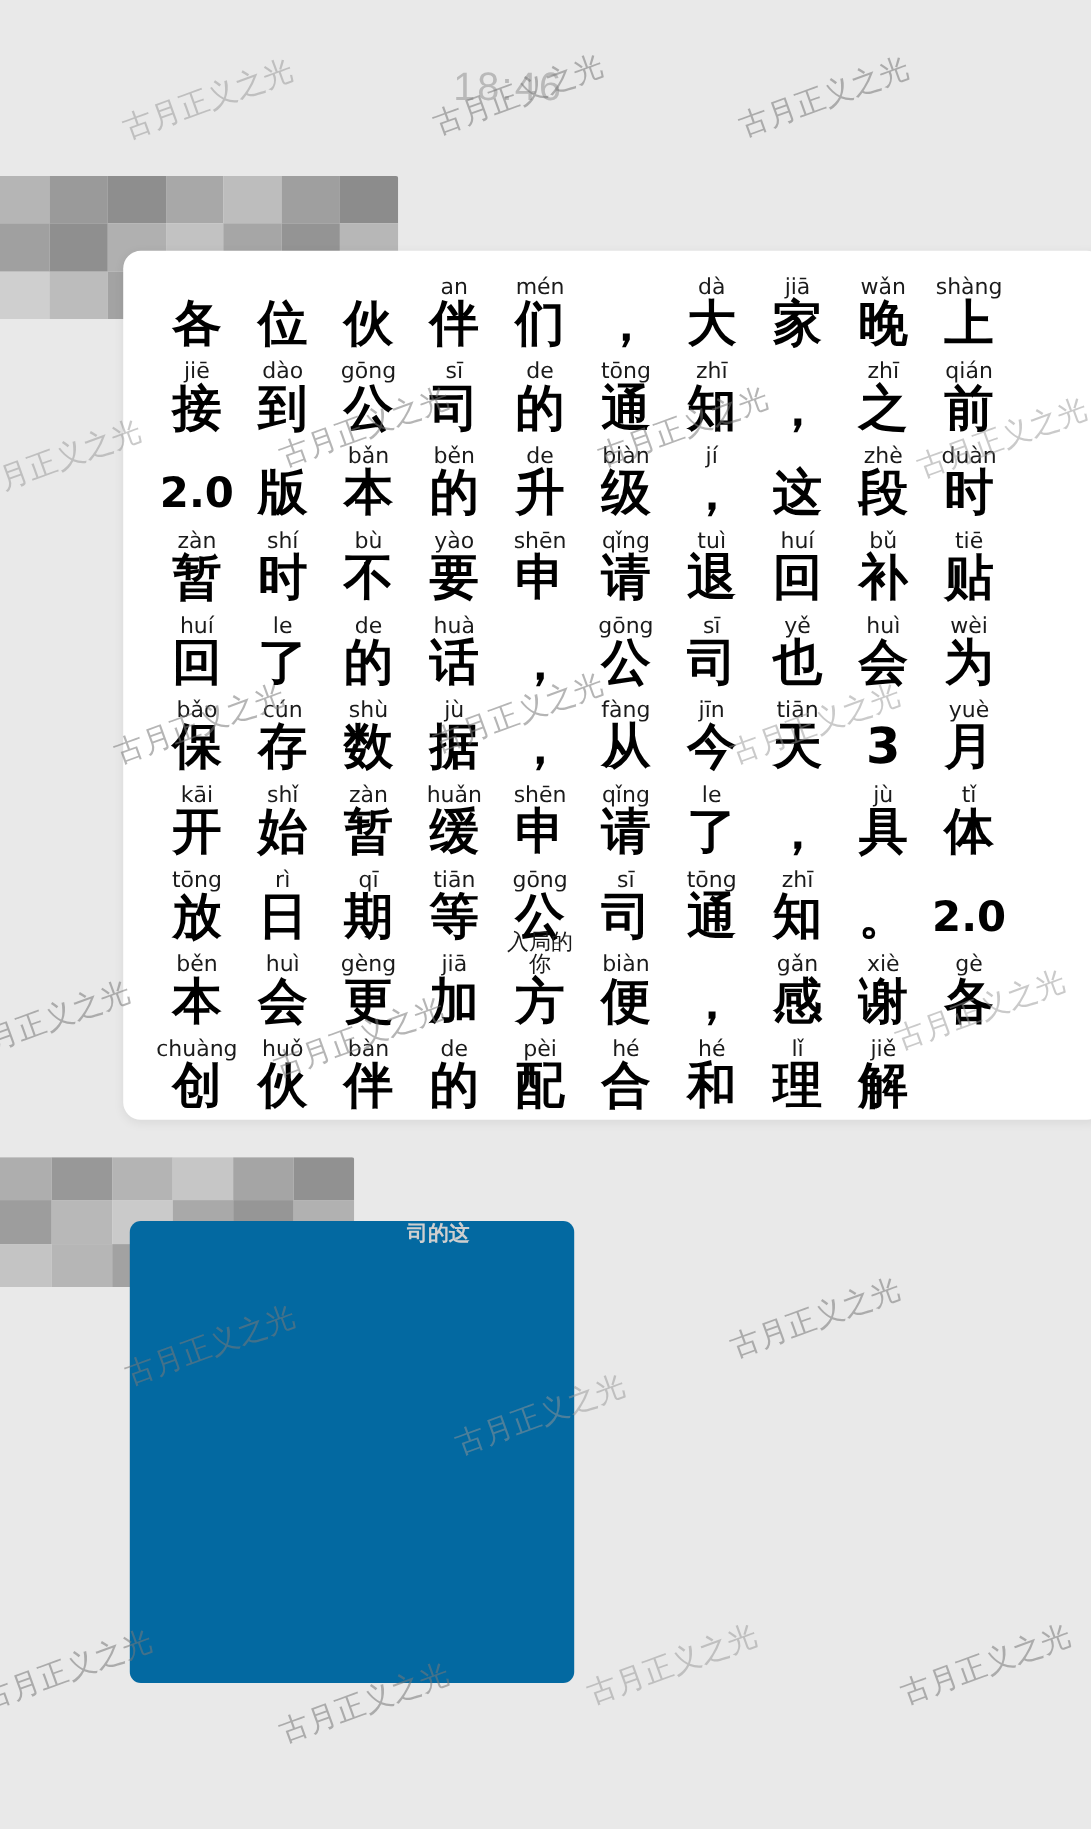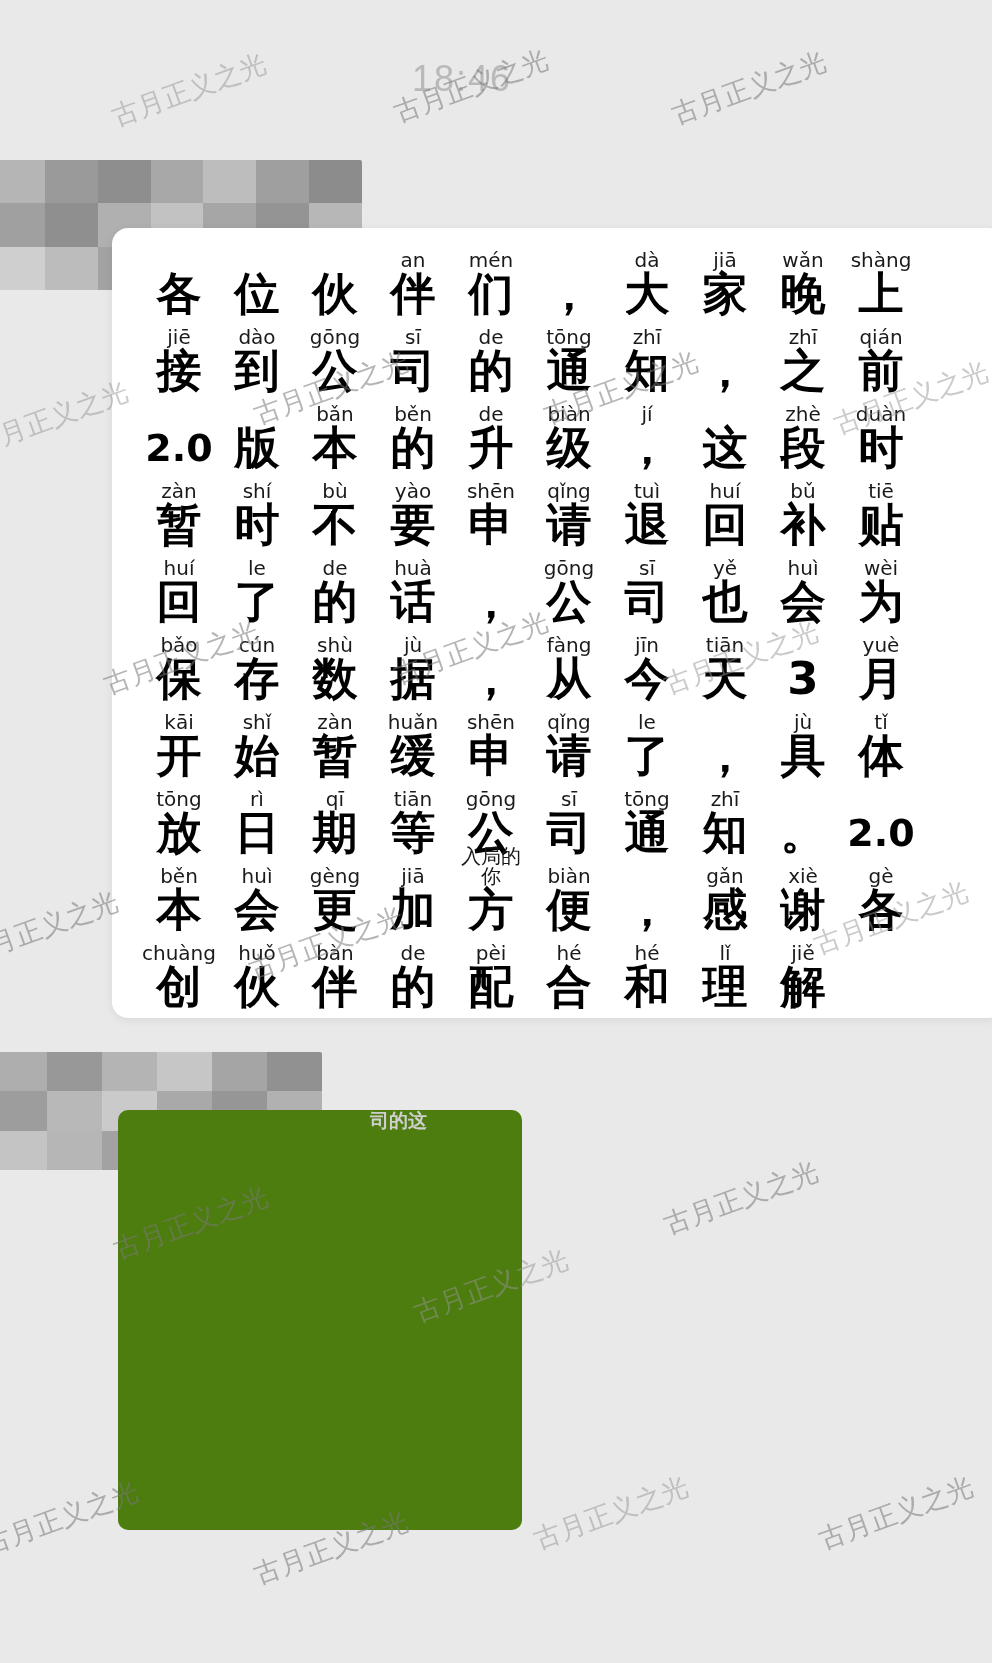--- a/index.html
+++ b/index.html
@@ -137,21 +137,21 @@
        2px 2px 0 #000, -2px 2px 0 #000, 2px -2px 0 #000, -2px -2px 0 #000;
   }
 
   
   .darkcard {
     position: absolute;
     left: 118px;
     top: 1110px;
     width: 404px;
     height: 420px;
-    background: #4d7c0f;
+    background: #0369a1;
     border-radius: 10px;
     overflow: hidden;
   }
   .darktext {
     position: absolute;
     left: 16px;
     top: 12px;
     width: 372px;
     font-size: 19px;
     line-height: 30px;

